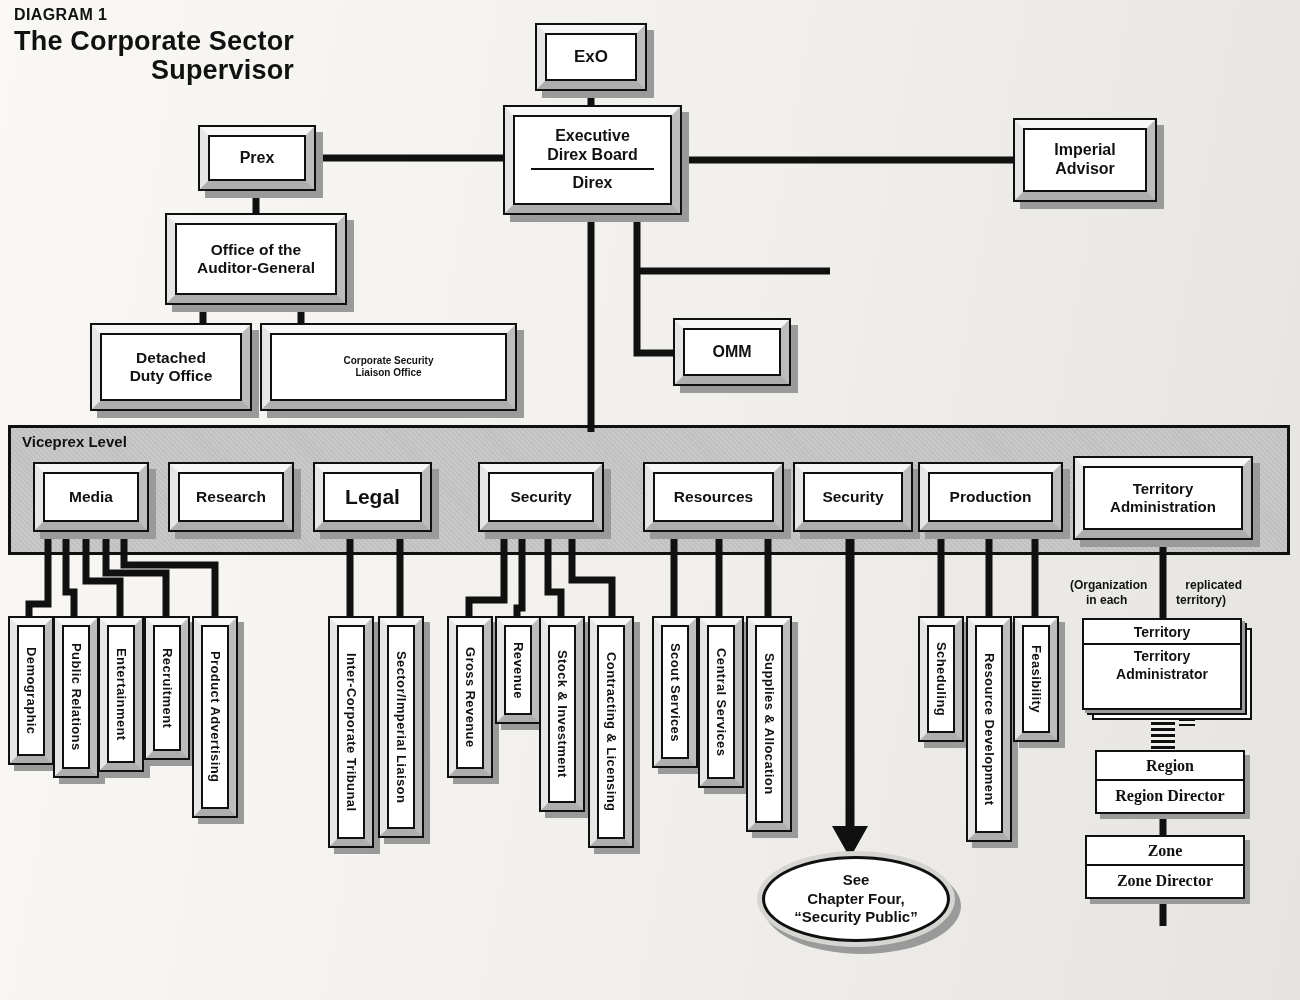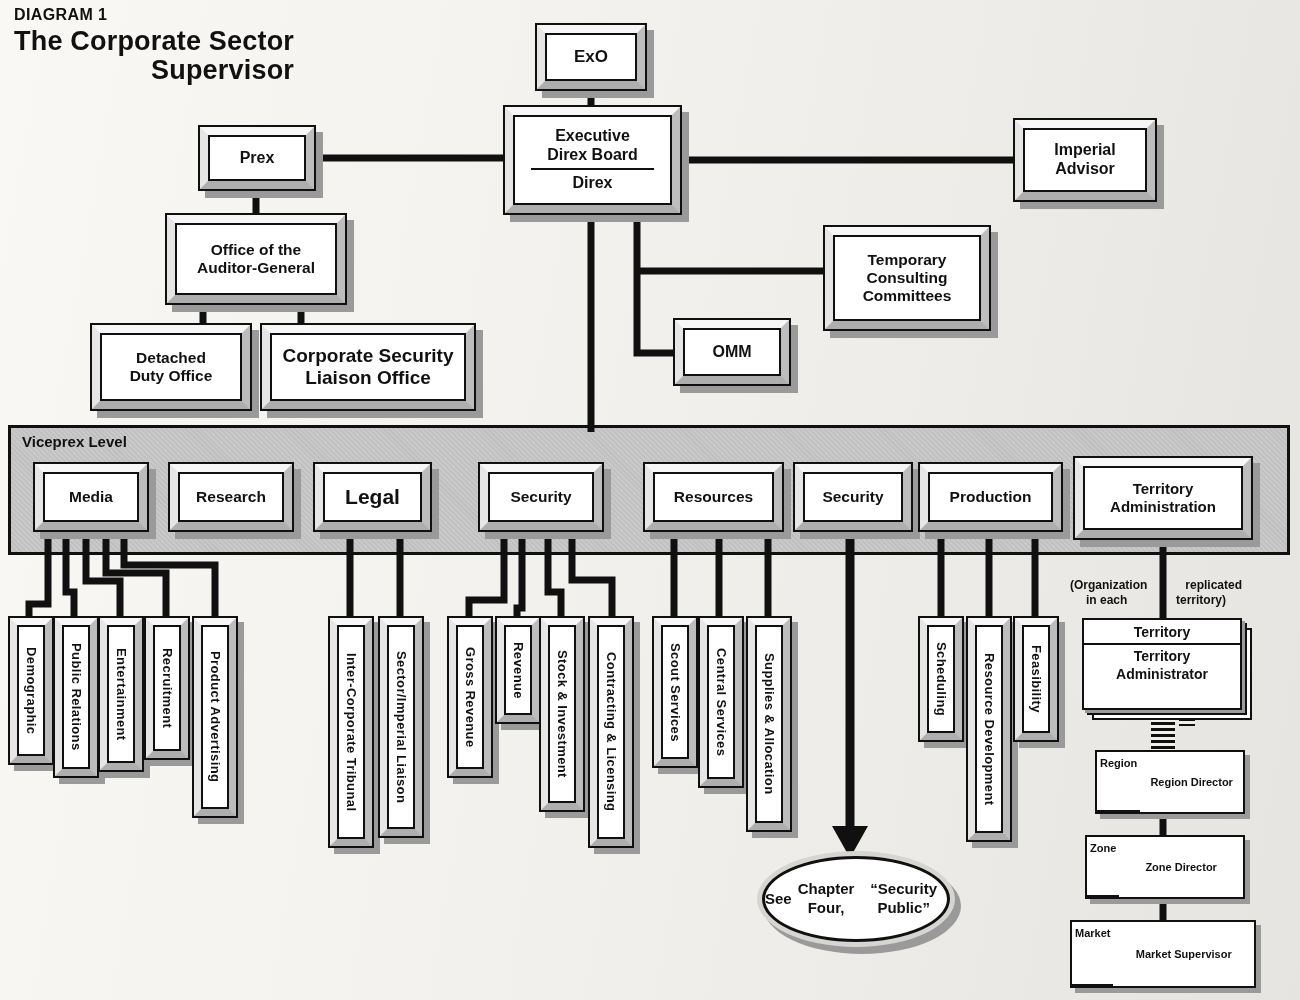--- a/index.html
+++ b/index.html
@@ -45,40 +45,40 @@
 
   svg.wires { position: absolute; left: 0; top: 0; z-index: 1; }
   svg.wires polyline { fill: none; stroke: #101010; stroke-width: 7; }
   svg.wires polyline.thick { stroke-width: 9; }
   svg.wires polygon { fill: #101010; }
 
   .callout {
     position: absolute; left: 762px; top: 856px; width: 188px; height: 86px; z-index: 2;
     background: #fff; border: 3px solid #101010; border-radius: 50%;
     box-shadow: 0 0 0 5px #d7d5d2, 6px 7px 0 5px #9a9a9a;
-    display: flex; flex-direction: row; align-items: center; justify-content: center;
+    display: flex; flex-direction: column; align-items: center; justify-content: center;
     font-weight: 700; font-size: 15px; line-height: 1.25; text-align: center;
   }
 
   .terr-note { position: absolute; left: 1070px; top: 578px; width: 172px; z-index: 2;
     font-size: 12px; font-weight: 700; line-height: 1.25; }
   .terr-note .row { display: flex; justify-content: space-between; }
   .terr-note .row.r2 { padding: 0 16px; }
 
   .stack { position: absolute; left: 1082px; top: 618px; width: 160px; height: 92px; z-index: 2; }
   .stack .layer { position: absolute; inset: 0; background: #fff; border: 2px solid #101010; }
   .stack-main { position: absolute; inset: 0; background: #fff; border: 2.5px solid #101010;
     display: flex; flex-direction: column; font-weight: 700; text-align: center; font-size: 14px;
     box-shadow: 3px 3px 0 #9a9a9a; }
   .stack-main .top { border-bottom: 2.5px solid #101010; padding: 4px 2px 3px; }
   .stack-main .bot { padding: 3px 2px; line-height: 1.25; }
 
   .sbox { position: absolute; z-index: 2; background: #fff; border: 2.5px solid #101010;
-    box-shadow: 5px 5px 0 #9a9a9a; display: flex; flex-direction: row;
-    text-align: center; font-weight: 700; font-size: 11px; }
+    box-shadow: 5px 5px 0 #9a9a9a; display: flex; flex-direction: column;
+    text-align: center; font-weight: 700; font-size: 16px; font-family: Liberation Serif, serif; }
   .sbox .top { border-bottom: 2.5px solid #101010; padding: 5px 3px 4px; }
   .sbox .bot { padding: 4px 3px 5px; display: flex; align-items: center; justify-content: center; flex: 1; }
 
   .hatch { position: absolute; z-index: 1;
     background: repeating-linear-gradient(180deg, #101010 0 3px, #f2f0ec 3px 6px); }
 </style>
 </head>
 <body>
 
 <div class="canvas">
@@ -158,30 +158,25 @@
   <div class="hbox" style="left:167px;top:215px;width:178px;height:88px;font-size:15.5px">
     <div>Office of the</div>
     <div>Auditor-General</div>
   </div>
 
   <div class="hbox" style="left:92px;top:325px;width:158px;height:84px;font-size:15.5px">
     <div>Detached</div>
     <div>Duty Office</div>
   </div>
 
-  <div class="hbox" style="left:262px;top:325px;width:212px;height:84px;font-size:19px">
+  <div class="hbox" style="left:262px;top:325px;width:253px;height:84px;font-size:10px">
     <div>Corporate Security</div>
     <div>Liaison Office</div>
   </div>
 
-  <div class="hbox" style="left:825px;top:227px;width:164px;height:102px;font-size:15.5px">
-    <div>Temporary</div>
-    <div>Consulting</div>
-    <div>Committees</div>
-  </div>
 
   <div class="hbox" style="left:675px;top:320px;width:114px;height:64px;font-size:16px">
     <div>OMM</div>
   </div>
 
   <div class="hbox" style="left:35px;top:464px;width:112px;height:66px;font-size:15.5px">
     <div>Media</div>
   </div>
   <div class="hbox" style="left:170px;top:464px;width:122px;height:66px;font-size:15.5px">
     <div>Research</div>
@@ -297,18 +292,14 @@
   <div class="sbox" style="left:1095px;top:750px;width:150px;height:64px">
     <div class="top">Region</div>
     <div class="bot">Region Director</div>
   </div>
 
   <div class="sbox" style="left:1085px;top:835px;width:160px;height:64px">
     <div class="top">Zone</div>
     <div class="bot">Zone Director</div>
   </div>
 
-  <div class="sbox" style="left:1070px;top:920px;width:186px;height:68px">
-    <div class="top">Market</div>
-    <div class="bot">Market Supervisor</div>
-  </div>
 
 </div>
 
 </body></html>

